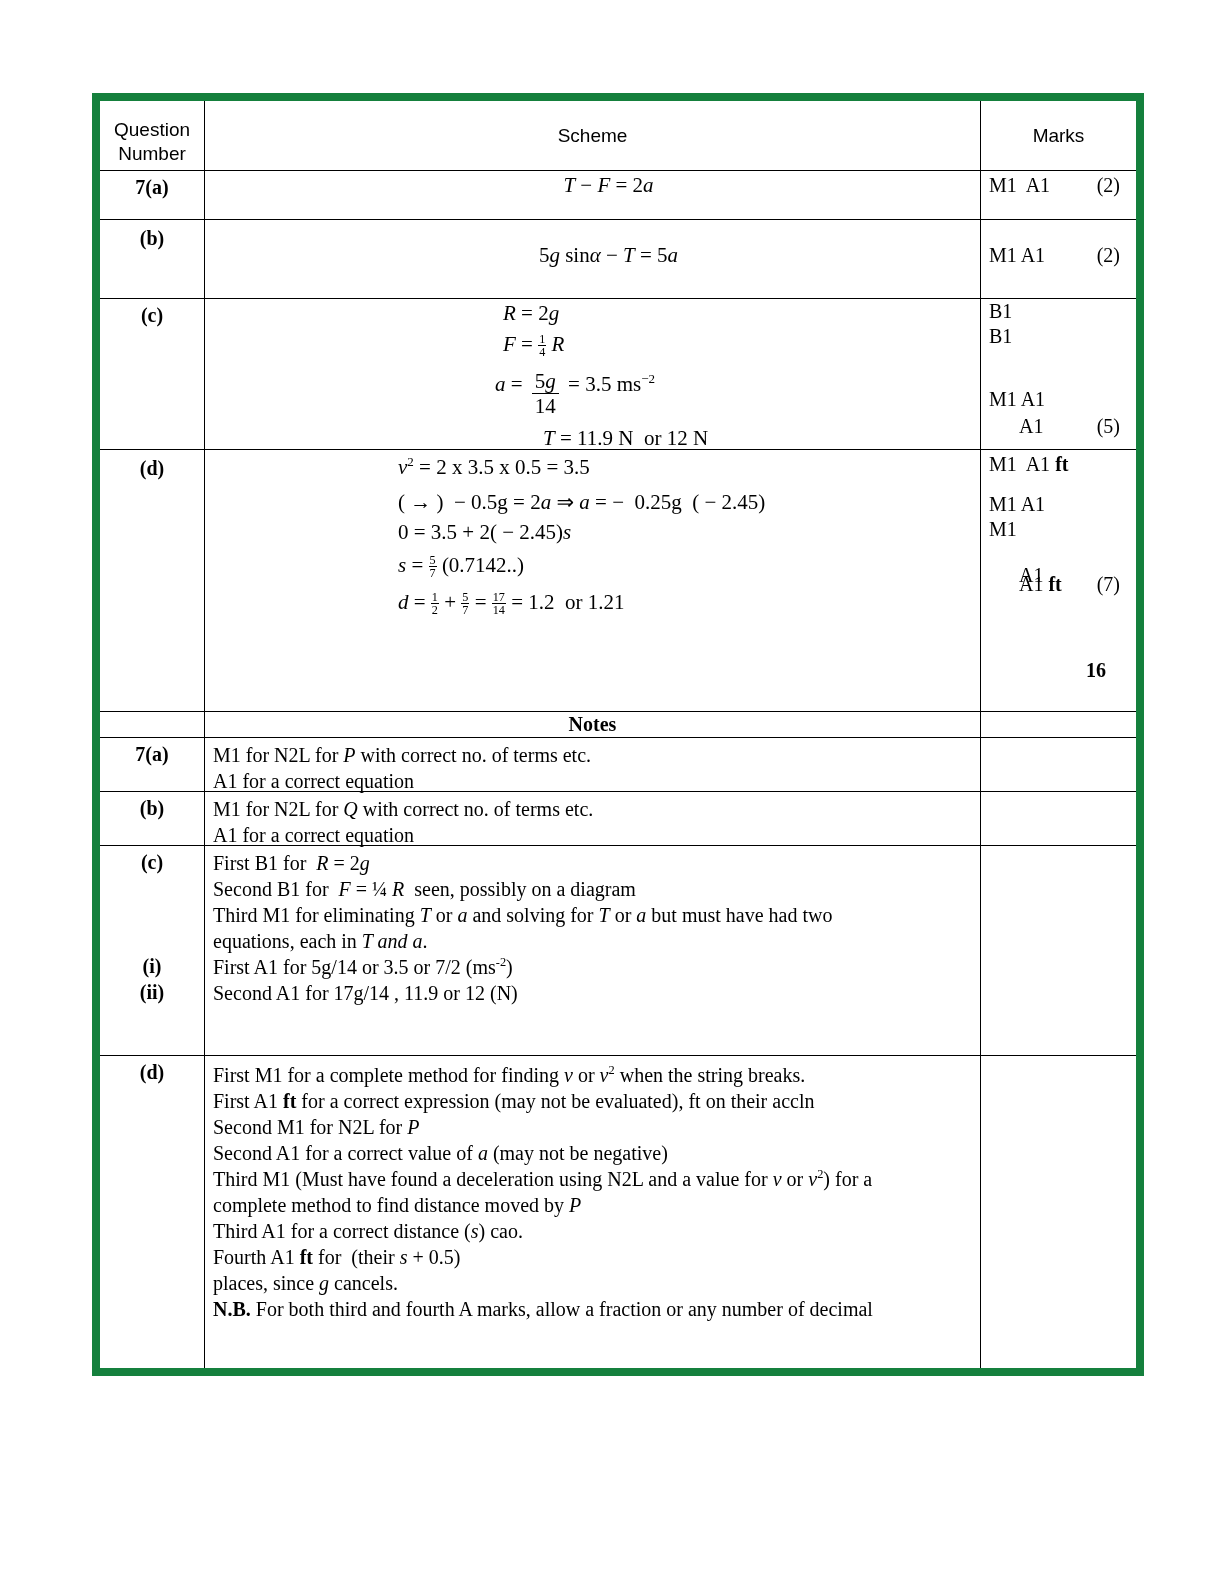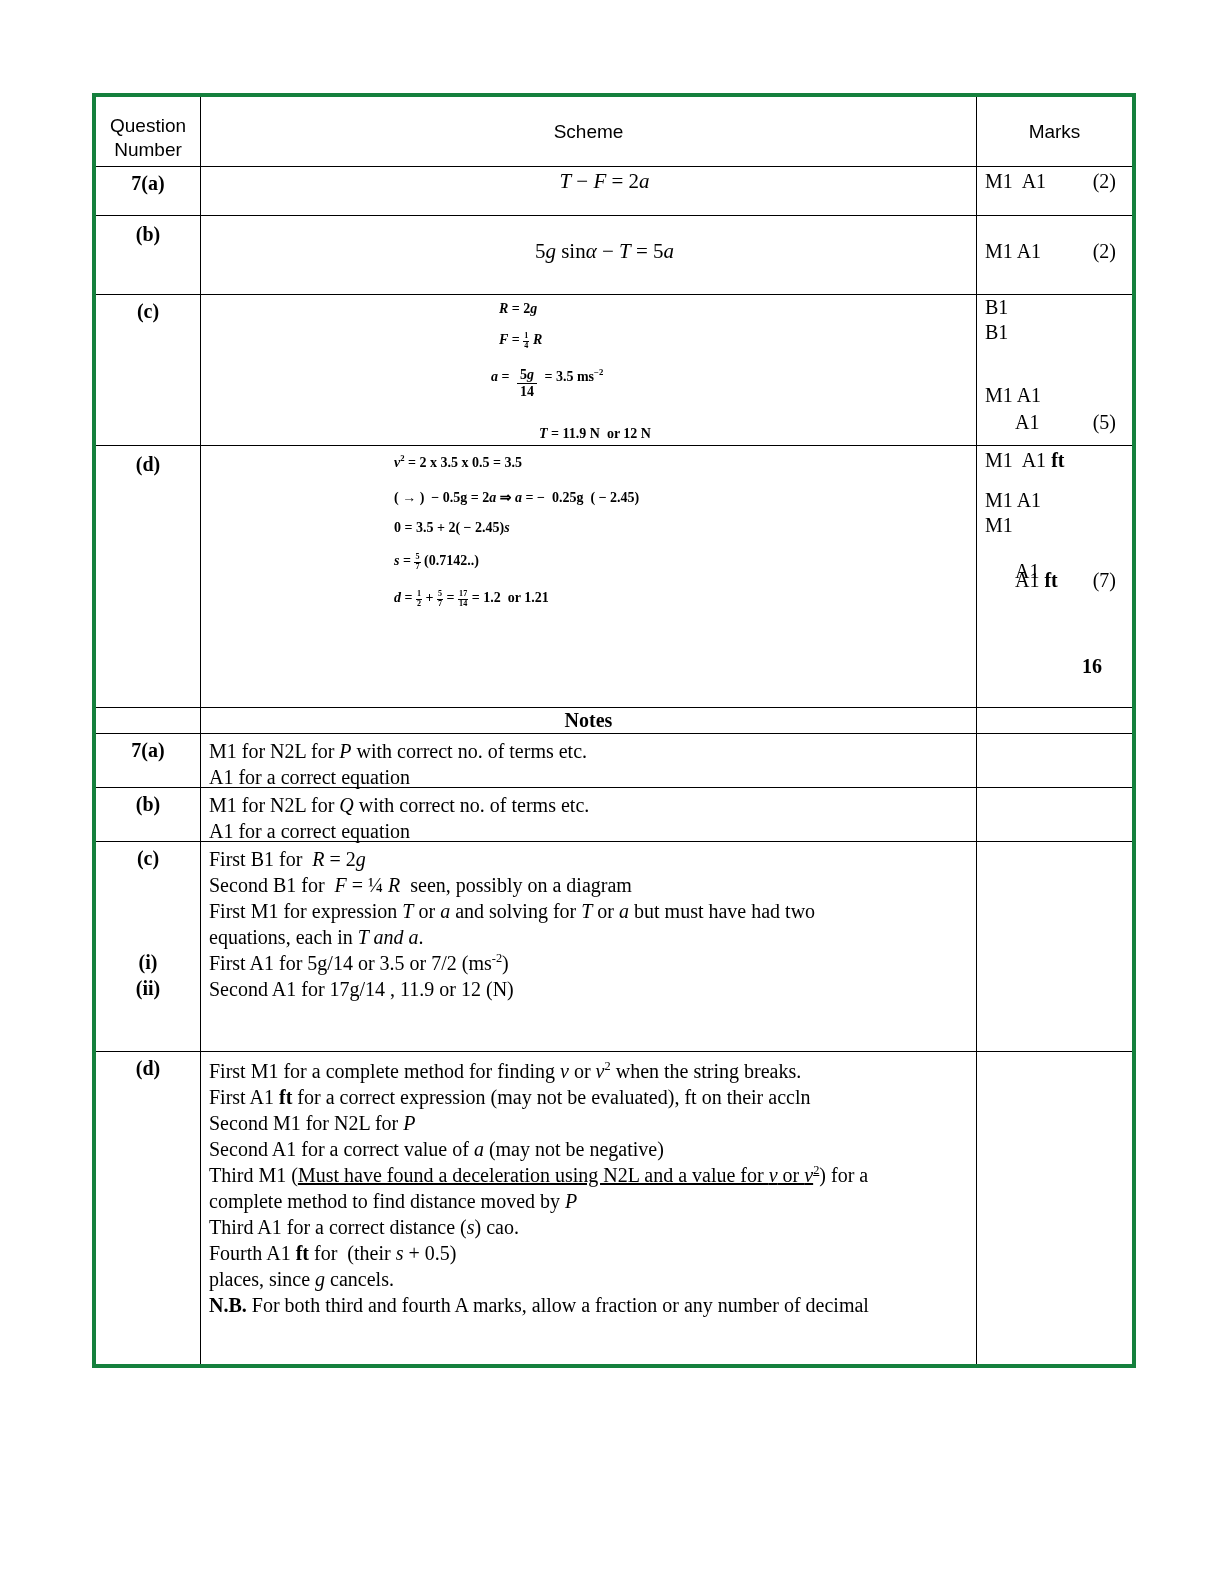--- a/index.html
+++ b/index.html
@@ -2,58 +2,58 @@
 <html><head>
 <meta charset="utf-8">
 <style>
   html,body{margin:0;padding:0;background:#ffffff;}
   .page{position:relative;width:1224px;height:1584px;background:#ffffff;
         font-family:"Liberation Serif",serif;color:#000;overflow:hidden;}
   .mark-table{position:absolute;left:92px;top:93px;
         display:grid;
         grid-template-columns:105px 776px 155px;
         grid-template-rows:70px 49px 79px 151px 262px 26px 54px 54px 210px 312px;
-        border:4px solid #15803d;background:#fff;}
+        border:8px solid #15803d;background:#fff;}
   .cell{position:relative;box-sizing:border-box;
         border-right:1.6px solid #000;border-bottom:1.6px solid #000;}
   .cell.last{border-right:none;}
   .cell.bot{border-bottom:none;}
 
   
   .hdr{font-family:"Liberation Sans",sans-serif;font-size:19px;text-align:center;}
   .qhdr{padding-top:17px;line-height:24px;}
   .hmid{display:flex;align-items:center;justify-content:center;height:100%;}
 
   
   .qlabel{font-weight:bold;font-size:20px;text-align:center;padding-top:4px;line-height:24px;}
   .qlabel.pt6{padding-top:6px;}
   .sublabel{position:absolute;left:0;width:100%;text-align:center;font-weight:bold;font-size:20px;line-height:24px;}
 
   
-  .eqline{position:absolute;font-size:14px;line-height:24px;white-space:pre;font-weight:bold;}
+  .eqline{position:absolute;font-size:21px;line-height:24px;white-space:pre;}
   .eqcenter{position:absolute;left:16px;width:100%;text-align:center;font-size:21px;line-height:24px;white-space:pre;}
 
   
   .markline{position:absolute;left:0;right:0;display:flex;justify-content:space-between;
             padding:0 16px 0 8px;font-size:20px;line-height:24px;}
   .markline .ml{white-space:pre;}
   .markline.indent .ml{padding-left:30px;}
   .total{position:absolute;right:30px;font-weight:bold;font-size:20px;line-height:24px;}
 
   
   .noteslines{padding:4px 8px 0 8px;font-size:20px;line-height:26px;}
   .noteslines.pt6{padding-top:6px;}
   .noteline{white-space:pre;}
   .notes-title{display:flex;align-items:center;justify-content:center;height:100%;
                font-weight:bold;font-size:20px;}
 
   
   .it{font-style:italic;}
   .bd{font-weight:bold;}
-  .un{text-decoration:underline;}
+  .un{}
   .sup{vertical-align:super;font-size:0.62em;line-height:0;}
   .frac{display:inline-block;vertical-align:-0.45em;text-align:center;font-size:0.58em;line-height:1.05;}
   .frac .num{display:block;border-bottom:1px solid #000;padding:0 1px;}
   .frac .den{display:block;}
   .bigfrac{display:inline-block;vertical-align:-1.05em;text-align:center;font-size:1em;line-height:1.15;margin:0 4px;}
   .bigfrac .num{display:block;border-bottom:1.6px solid #000;padding:0 3px;}
   .bigfrac .den{display:block;}
 </style>
 </head>
 <body>
@@ -183,21 +183,21 @@
 
     <div class="cell">
       <div class="qlabel">(c)</div>
       <div class="sublabel" style="top:108px;">(i)</div>
       <div class="sublabel" style="top:134px;">(ii)</div>
     </div>
     <div class="cell">
       <div class="noteslines">
         <div class="noteline"><span>First B1 for  </span><span class="it">R</span><span> = 2</span><span class="it">g</span></div>
         <div class="noteline"><span>Second B1 for  </span><span class="it">F</span><span> = ¼ </span><span class="it">R</span><span>  seen, possibly on a diagram</span></div>
-        <div class="noteline"><span>First M1 for expression </span><span class="it">T</span><span> or </span><span class="it">a</span><span> and solving for </span><span class="it">T</span><span> or </span><span class="it">a</span><span> but must have had two</span></div>
+        <div class="noteline"><span>Third M1 for eliminating </span><span class="it">T</span><span> or </span><span class="it">a</span><span> and solving for </span><span class="it">T</span><span> or </span><span class="it">a</span><span> but must have had two</span></div>
         <div class="noteline"><span>equations, each in </span><span class="it">T and a</span><span>.</span></div>
         <div class="noteline"><span>First A1 for 5g/14 or 3.5 or 7/2 (ms</span><span class="sup">-2</span><span>)</span></div>
         <div class="noteline"><span>Second A1 for 17g/14 , 11.9 or 12 (N)</span></div>
       </div>
     </div>
     <div class="cell last"></div>
 
     <div class="cell bot">
       <div class="qlabel">(d)</div>
     </div>

